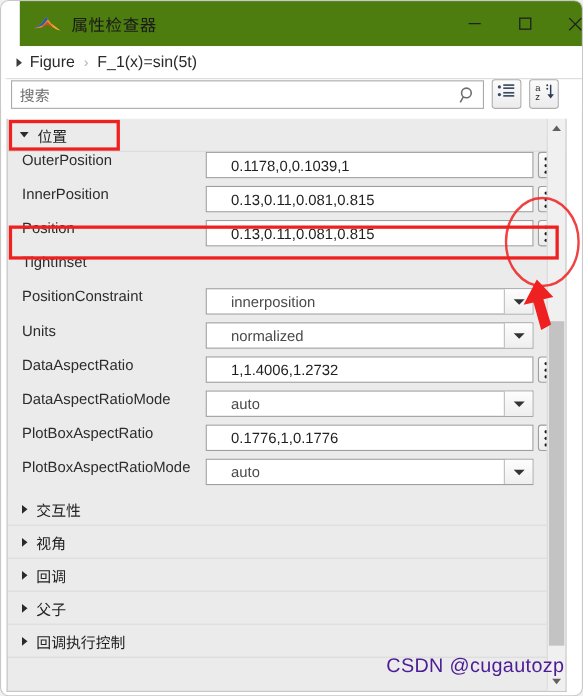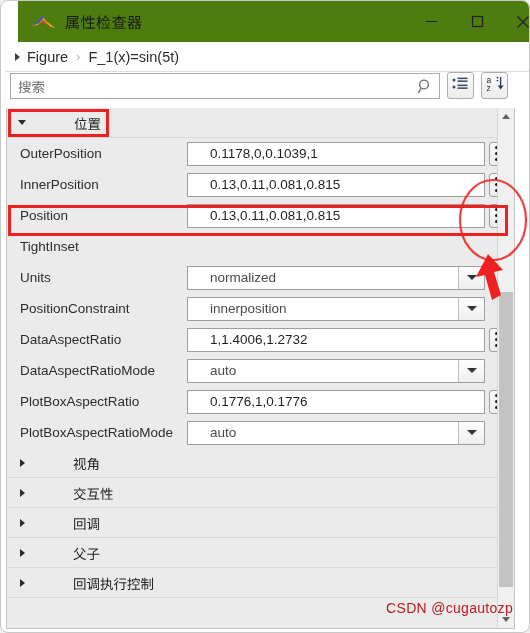--- a/index.html
+++ b/index.html
@@ -115,26 +115,26 @@
     border-left:4.5px solid transparent;
     border-right:4.5px solid transparent;
   }
   .sec-tri-right{
     margin-left:13px;margin-right:8px;
     width:0;height:0;
     border-left:5px solid #2a2a2a;
     border-top:4.5px solid transparent;
     border-bottom:4.5px solid transparent;
   }
-  .sec-label{font-size:13.5px;color:#222;margin-left:40px;}
+  .sec-label{font-size:13.5px;color:#222;}
 
   .rows{position:relative;}
   .prow{
     position:relative;height:31px;
-    display:flex;align-items:center;
+    display:flex;
   }
   .plabel{
     width:180px;flex:0 0 180px;
     padding-left:13px;box-sizing:border-box;
     font-size:13.5px;color:#2c2c2c;
     white-space:nowrap;overflow:hidden;
   }
   .pfield{
     position:relative;
     height:24px;
@@ -219,21 +219,21 @@
   .anno{position:absolute;pointer-events:none;}
   .anno-rect{
     border:3px solid #ef2020;
     box-sizing:border-box;
     background:transparent;
   }
   .anno-svg{position:absolute;left:0;top:0;overflow:visible;}
 
   .watermark{
     position:absolute;right:16px;bottom:16px;
-    font-size:14px;color:#b91c1c;
+    font-size:18px;color:#4c1d95;
     white-space:nowrap;
     letter-spacing:.3px;
   }
 </style>
 </head>
 <body>
 
 <div class="window">
 
   <div class="titlebar">
@@ -347,38 +347,38 @@
           <div class="dots-btn">
             <b></b>
             <b></b>
             <b></b>
           </div>
         </div>
         <div class="prow">
           <div class="plabel">TightInset</div>
         </div>
         <div class="prow">
+          <div class="plabel">PositionConstraint</div>
+          <div class="pfield combo">
+            <span class="pval combo-val">innerposition</span>
+            <span class="combo-arrow">
+              <i></i>
+            </span>
+          </div>
+        </div>
+        <div class="prow">
           <div class="plabel">Units</div>
           <div class="pfield combo">
             <span class="pval combo-val">normalized</span>
             <span class="combo-arrow">
               <i></i>
             </span>
           </div>
         </div>
         <div class="prow">
-          <div class="plabel">PositionConstraint</div>
-          <div class="pfield combo">
-            <span class="pval combo-val">innerposition</span>
-            <span class="combo-arrow">
-              <i></i>
-            </span>
-          </div>
-        </div>
-        <div class="prow">
           <div class="plabel">DataAspectRatio</div>
           <div class="pfield text">
             <span class="pval">1,1.4006,1.2732</span>
           </div>
           <div class="dots-btn">
             <b></b>
             <b></b>
             <b></b>
           </div>
         </div>
@@ -409,25 +409,25 @@
             <span class="combo-arrow">
               <i></i>
             </span>
           </div>
         </div>
       </div>
 
     <div id="collapsed-host">
         <div class="section-head">
           <div class="sec-tri-right"></div>
-          <div class="sec-label">视角</div>
+          <div class="sec-label">交互性</div>
         </div>
         <div class="section-head">
           <div class="sec-tri-right"></div>
-          <div class="sec-label">交互性</div>
+          <div class="sec-label">视角</div>
         </div>
         <div class="section-head">
           <div class="sec-tri-right"></div>
           <div class="sec-label">回调</div>
         </div>
         <div class="section-head">
           <div class="sec-tri-right"></div>
           <div class="sec-label">父子</div>
         </div>
         <div class="section-head">

